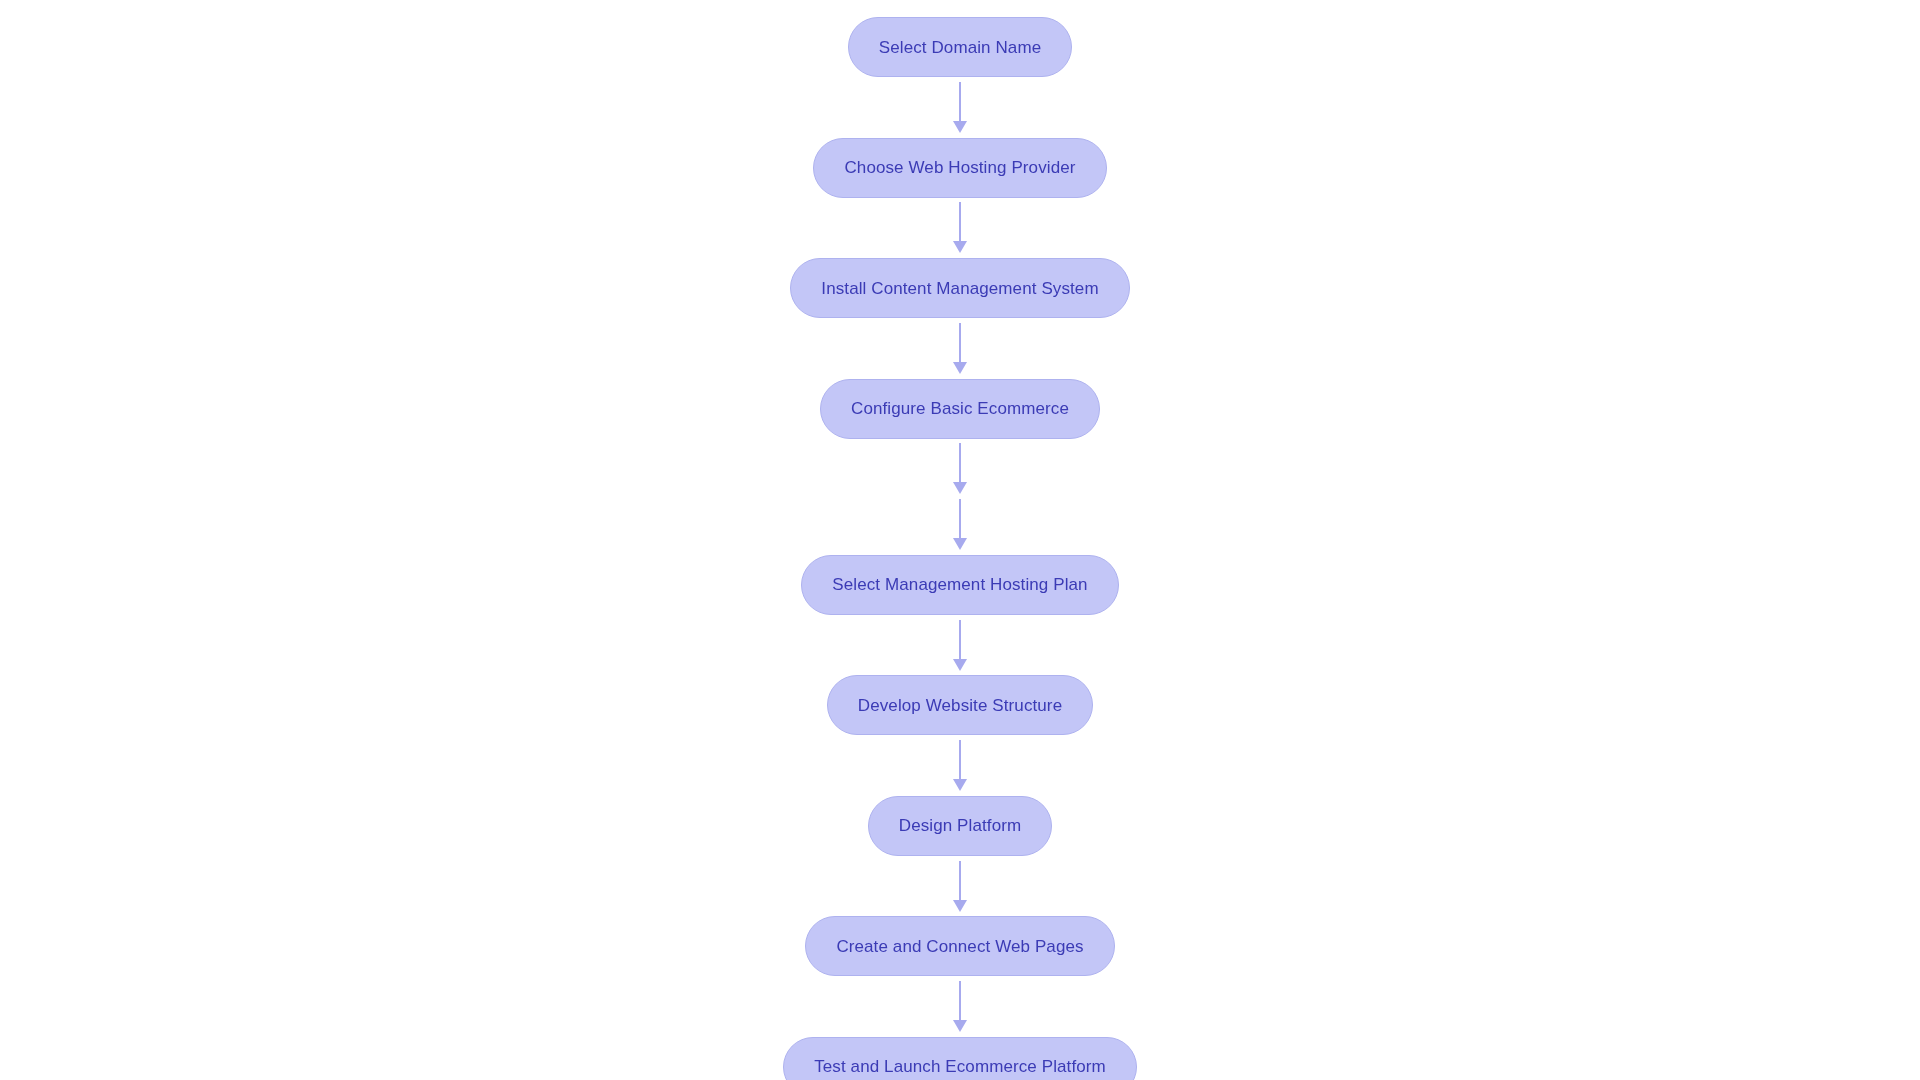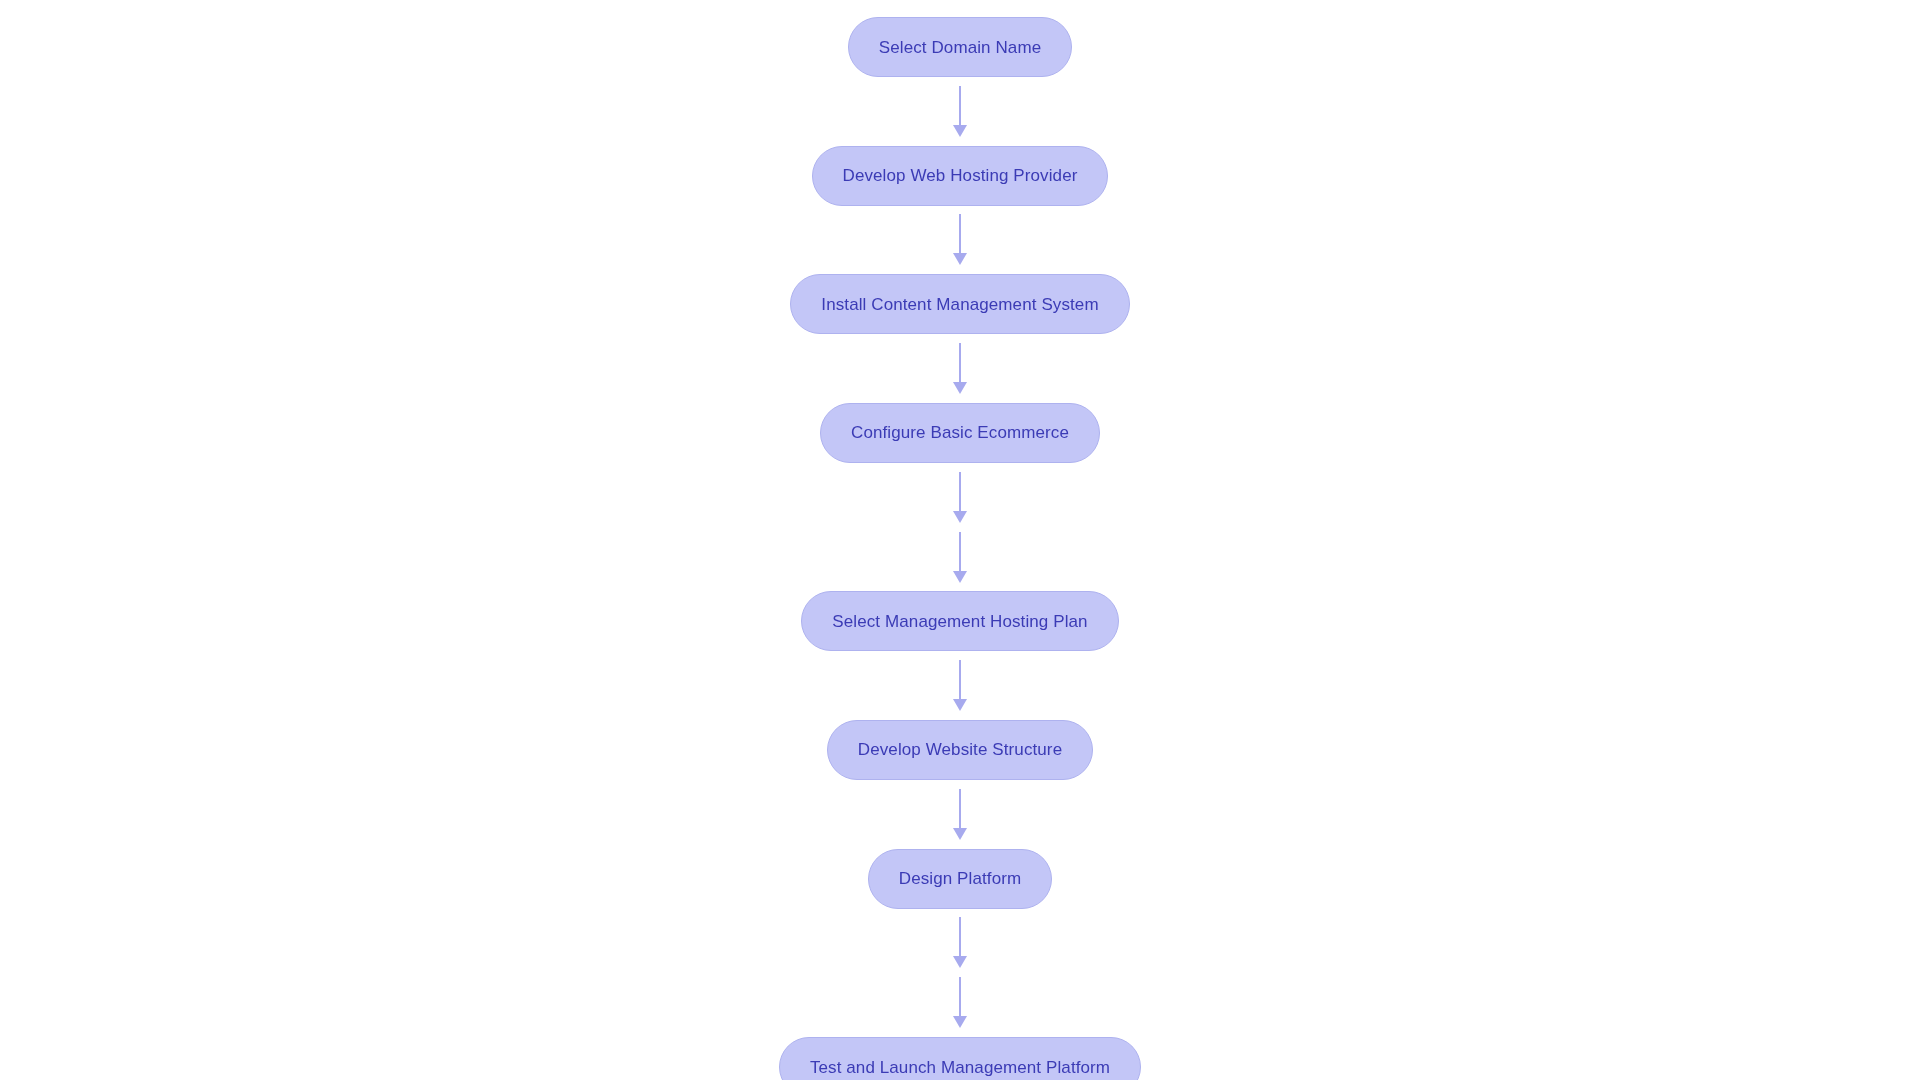--- a/index.html
+++ b/index.html
@@ -98,21 +98,21 @@
         <div class="node">
           <span class="node-label">Select Domain Name</span>
         </div>
       </div>
       <div class="connector">
         <div class="conn-line"></div>
         <div class="conn-arrow"></div>
       </div>
       <div class="flow-step">
         <div class="node">
-          <span class="node-label">Develop Web Hosting Provider</span>
+          <span class="node-label">Choose Web Hosting Provider</span>
         </div>
       </div>
       <div class="connector">
         <div class="conn-line"></div>
         <div class="conn-arrow"></div>
       </div>
       <div class="flow-step">
         <div class="node">
           <span class="node-label">Install Content Management System</span>
         </div>
@@ -154,23 +154,28 @@
       </div>
       <div class="flow-step">
         <div class="node">
           <span class="node-label">Design Platform</span>
         </div>
       </div>
       <div class="connector">
         <div class="conn-line"></div>
         <div class="conn-arrow"></div>
       </div>
+      <div class="flow-step">
+        <div class="node">
+          <span class="node-label">Create and Connect Web Pages</span>
+        </div>
+      </div>
       <div class="connector">
         <div class="conn-line"></div>
         <div class="conn-arrow"></div>
       </div>
       <div class="flow-step">
         <div class="node">
-          <span class="node-label">Test and Launch Management Platform</span>
+          <span class="node-label">Test and Launch Ecommerce Platform</span>
         </div>
       </div>
     </div>
 </div>
 
 </body></html>

